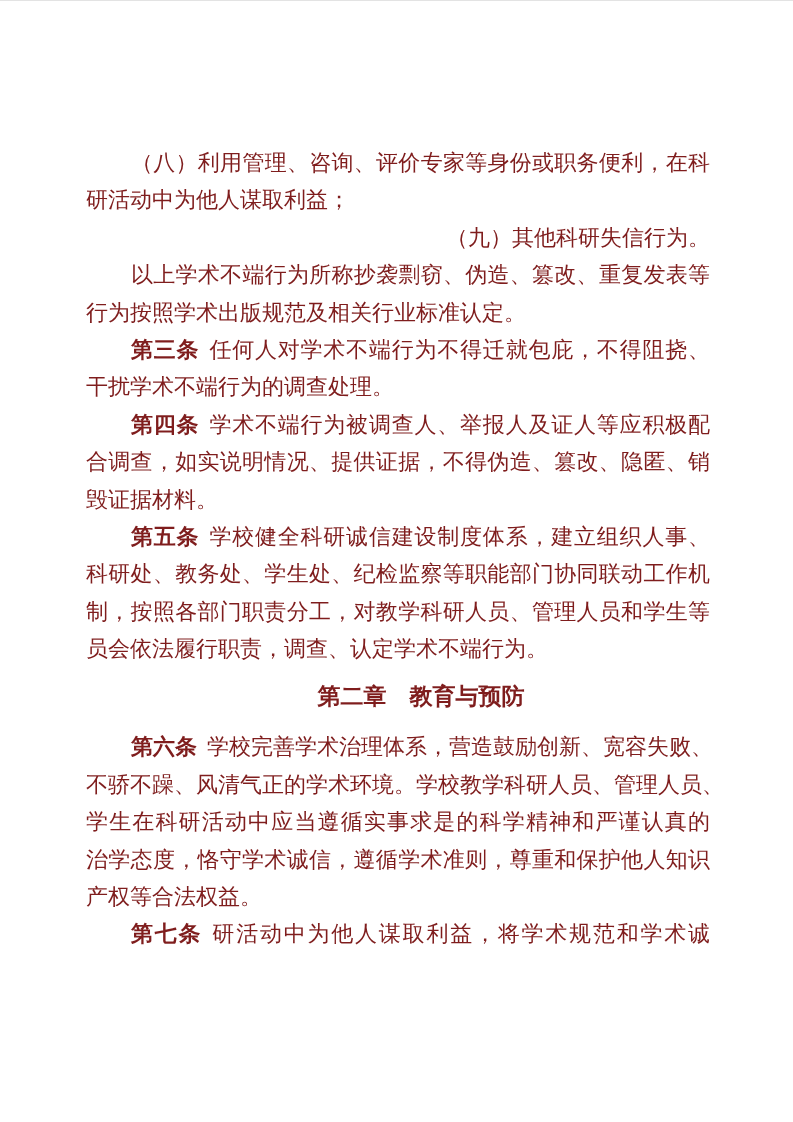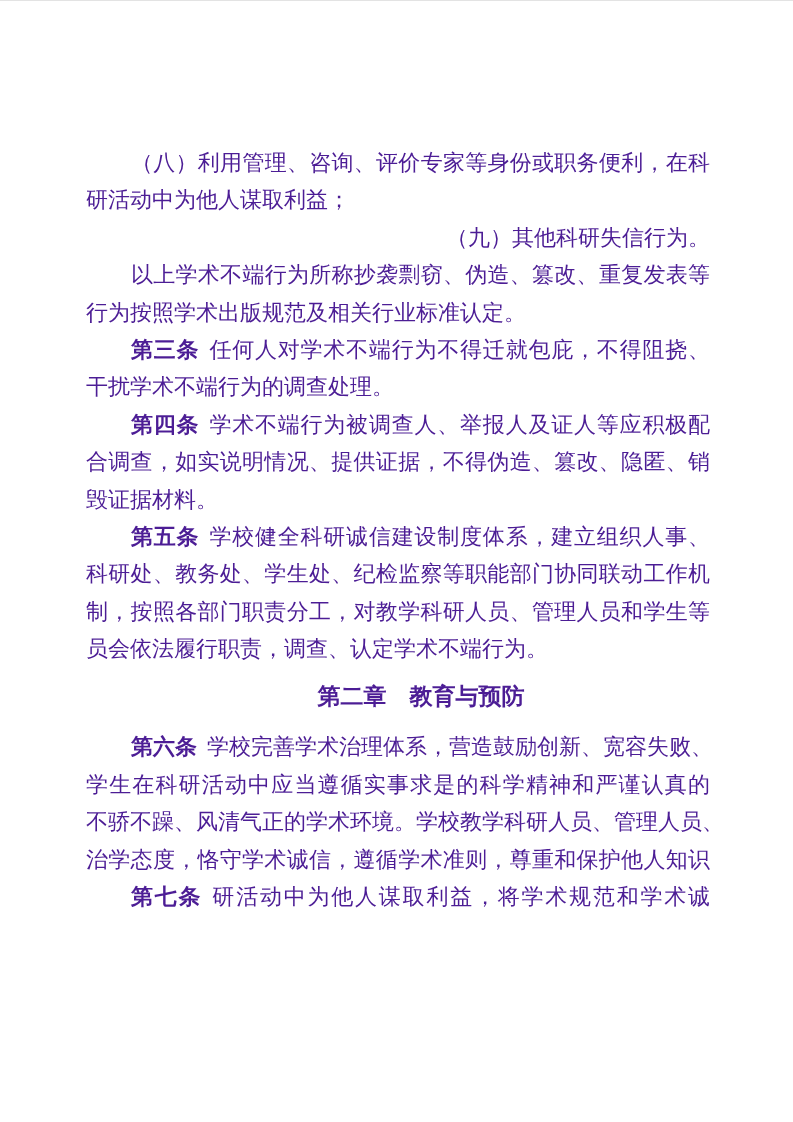--- a/index.html
+++ b/index.html
@@ -7,21 +7,21 @@
     padding: 0;
     background: #ffffff;
   }
   .page {
     position: relative;
     width: 793px;
     height: 1122px;
     background: #ffffff;
     overflow: hidden;
     font-family: "DejaVu Serif", "Liberation Serif", serif;
-    color: #4c1d95;
+    color: #7f1d1d;
   }
   .scan-edge {
     position: absolute;
     top: 0; left: 0;
     width: 100%;
     height: 1px;
     background: #e3e3e3;
   }
   .text-column {
     position: absolute;
@@ -83,20 +83,21 @@
     <div class="line"><span>毁证据材料。</span></div>
 
     <div class="line indent justify"><span class="term">第五条</span><span>学校健全科研诚信建设制度体系，建立组织人事、</span></div>
     <div class="line justify"><span>科研处、教务处、学生处、纪检监察等职能部门协同联动工作机</span></div>
     <div class="line justify"><span>制，按照各部门职责分工，对教学科研人员、管理人员和学生等</span></div>
     <div class="line"><span>员会依法履行职责，调查、认定学术不端行为。</span></div>
 
     <div class="chapter-heading"><span>第二章　教育与预防</span></div>
 
     <div class="line indent justify"><span class="term">第六条</span><span>学校完善学术治理体系，营造鼓励创新、宽容失败、</span></div>
+    <div class="line justify"><span>不骄不躁、风清气正的学术环境。学校教学科研人员、管理人员、</span></div>
     <div class="line justify"><span>学生在科研活动中应当遵循实事求是的科学精神和严谨认真的</span></div>
-    <div class="line justify"><span>不骄不躁、风清气正的学术环境。学校教学科研人员、管理人员、</span></div>
     <div class="line justify"><span>治学态度，恪守学术诚信，遵循学术准则，尊重和保护他人知识</span></div>
+    <div class="line"><span>产权等合法权益。</span></div>
 
     <div class="line indent justify"><span class="term">第七条</span><span>研活动中为他人谋取利益，将学术规范和学术诚</span></div>
 
   </div>
 </div>
 
 </body></html>

